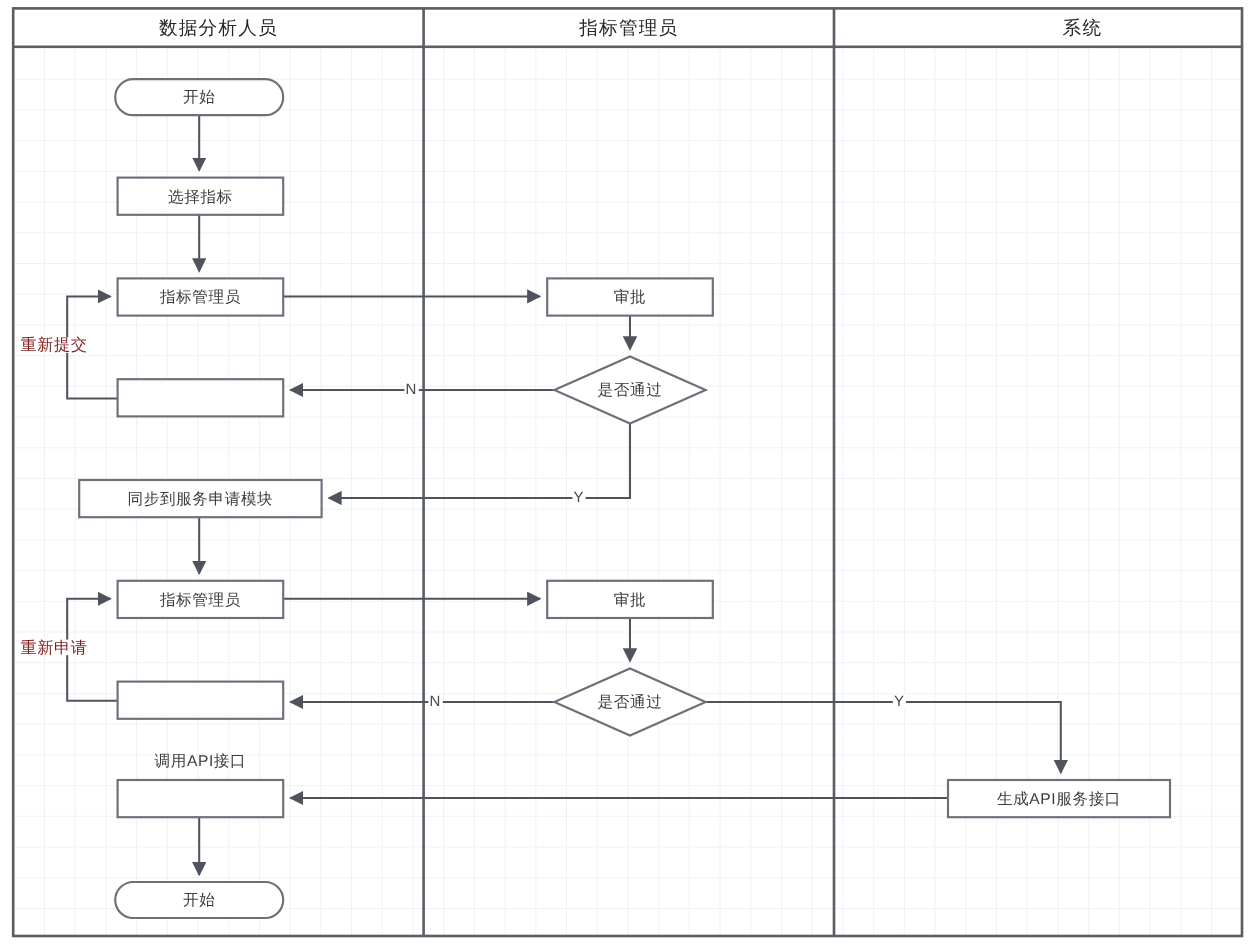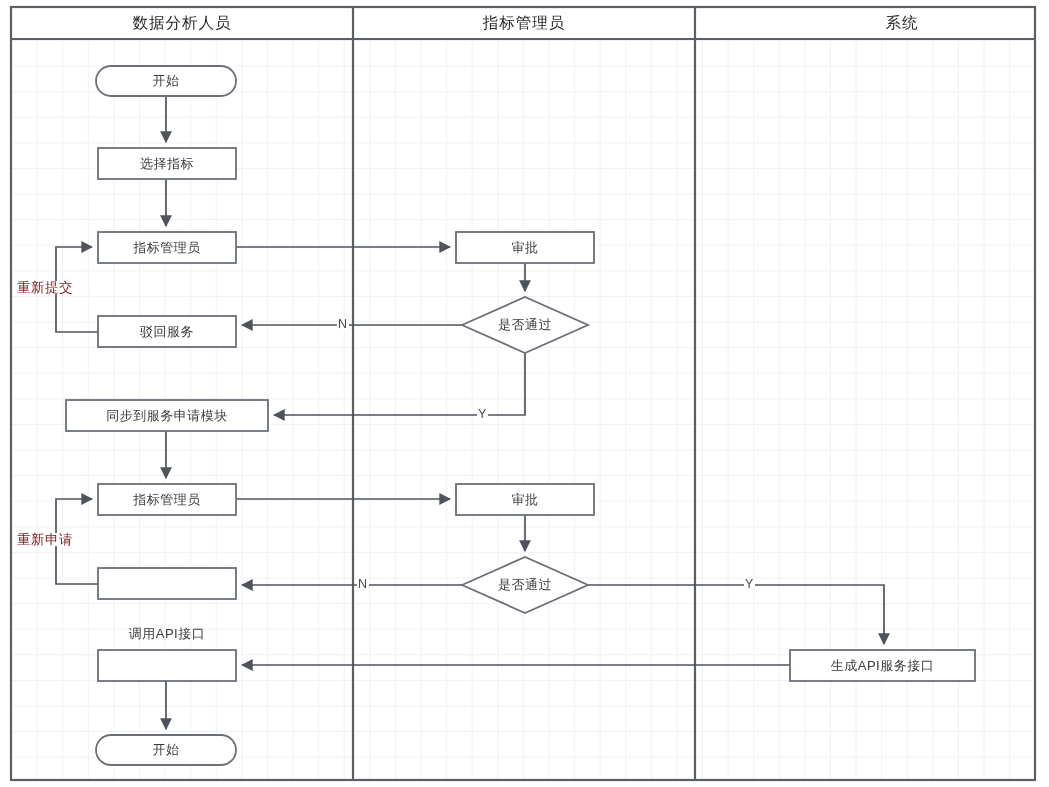--- a/index.html
+++ b/index.html
@@ -153,21 +153,20 @@
   <div class="lane-title" style="left:353px; top:7px; width:342px; height:32px;">
     <span>指标管理员</span>
   </div>
   <div class="lane-title" style="left:695px; top:7px; width:340px; height:32px;padding-left:37px;">
     <span>系统</span>
   </div>
 
   <div class="node-label" style="left:96px; top:66px; width:140px; height:30px;">开始</div>
   <div class="node-label" style="left:98px; top:148px; width:138px; height:31px;">选择指标</div>
   <div class="node-label" style="left:98px; top:232px; width:138px; height:31px;">指标管理员</div>
-  <div class="node-label" style="left:98px; top:316px; width:138px; height:31px;">驳回服务</div>
   <div class="node-label" style="left:66px; top:400px; width:202px; height:31px;">同步到服务申请模块</div>
   <div class="node-label" style="left:98px; top:484px; width:138px; height:31px;">指标管理员</div>
   <div class="node-label" style="left:98px; top:618px; width:138px; height:31px;">调用API接口</div>
   <div class="node-label" style="left:96px; top:735px; width:140px; height:30px;">开始</div>
   <div class="node-label" style="left:456px; top:232px; width:138px; height:31px;">审批</div>
   <div class="node-label" style="left:462px; top:297px; width:126px; height:56px;">是否通过</div>
   <div class="node-label" style="left:456px; top:484px; width:138px; height:31px;">审批</div>
   <div class="node-label" style="left:462px; top:557px; width:126px; height:56px;">是否通过</div>
   <div class="node-label" style="left:790px; top:650px; width:185px; height:31px;">生成API服务接口</div>
 

